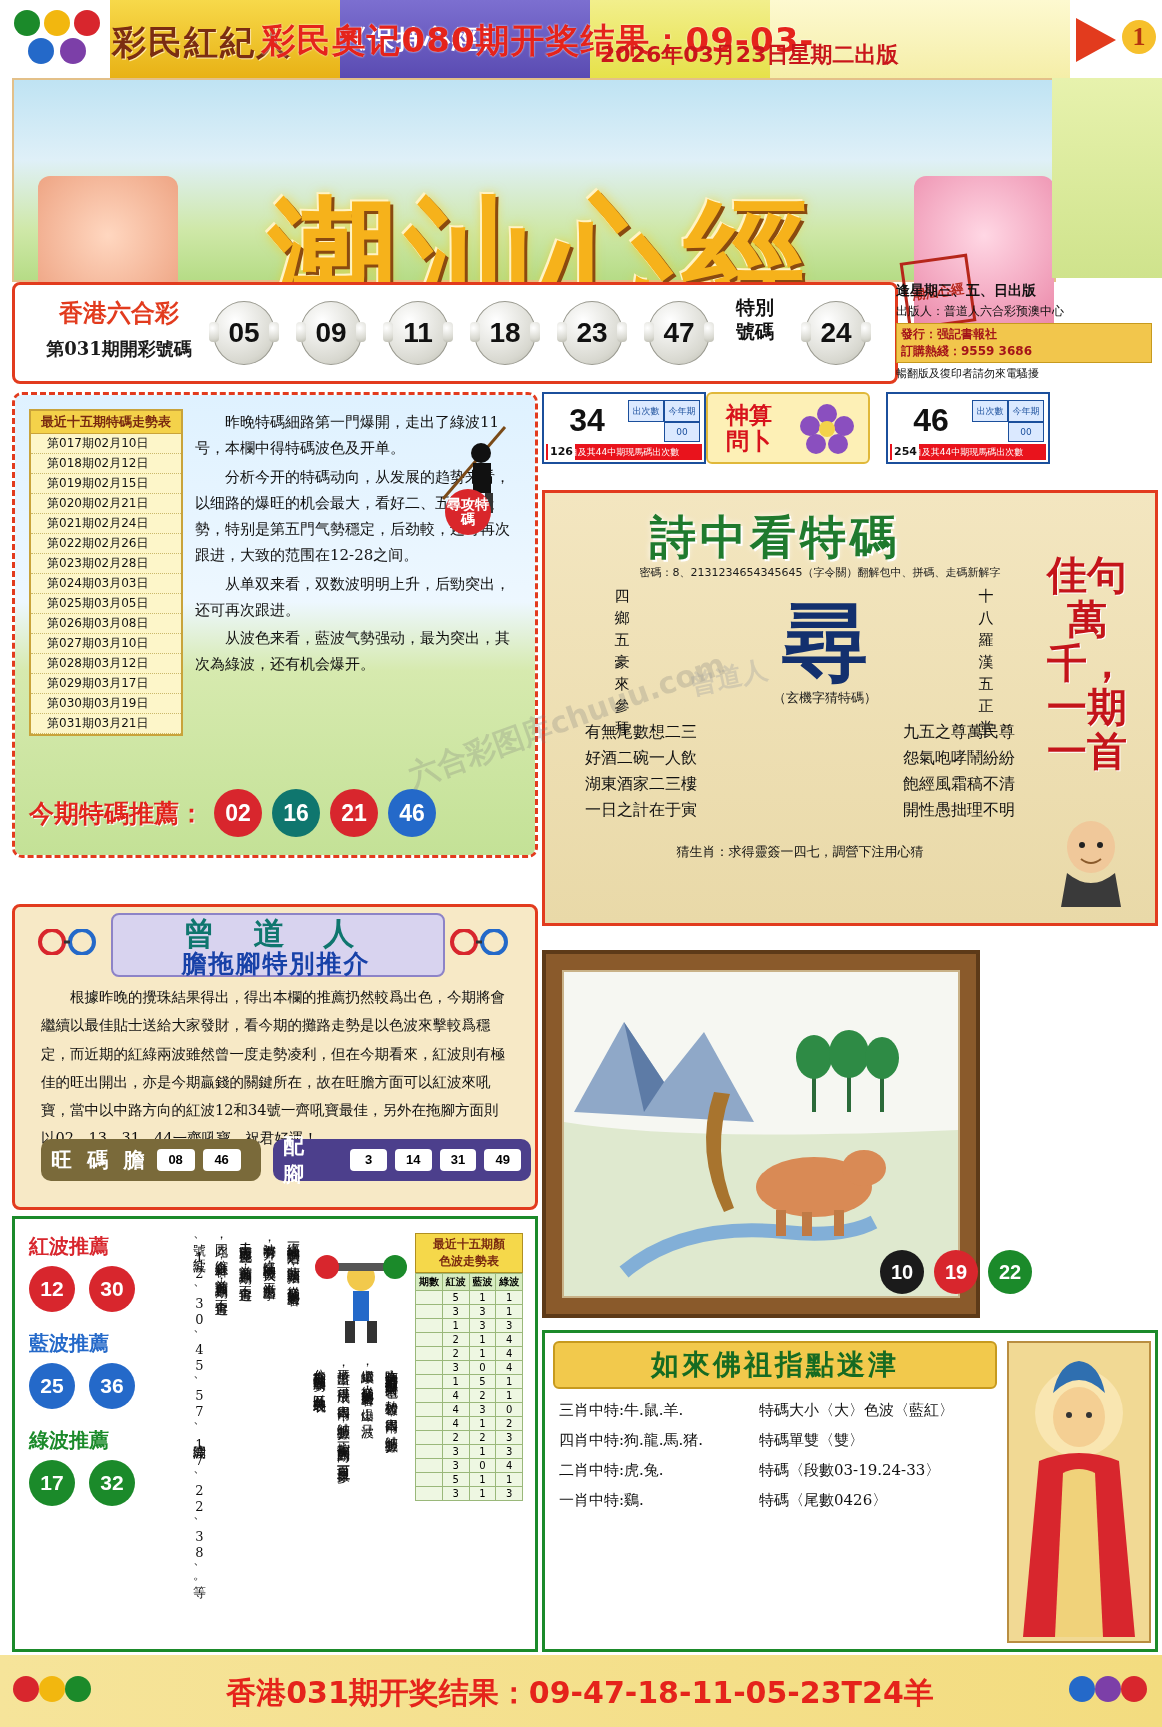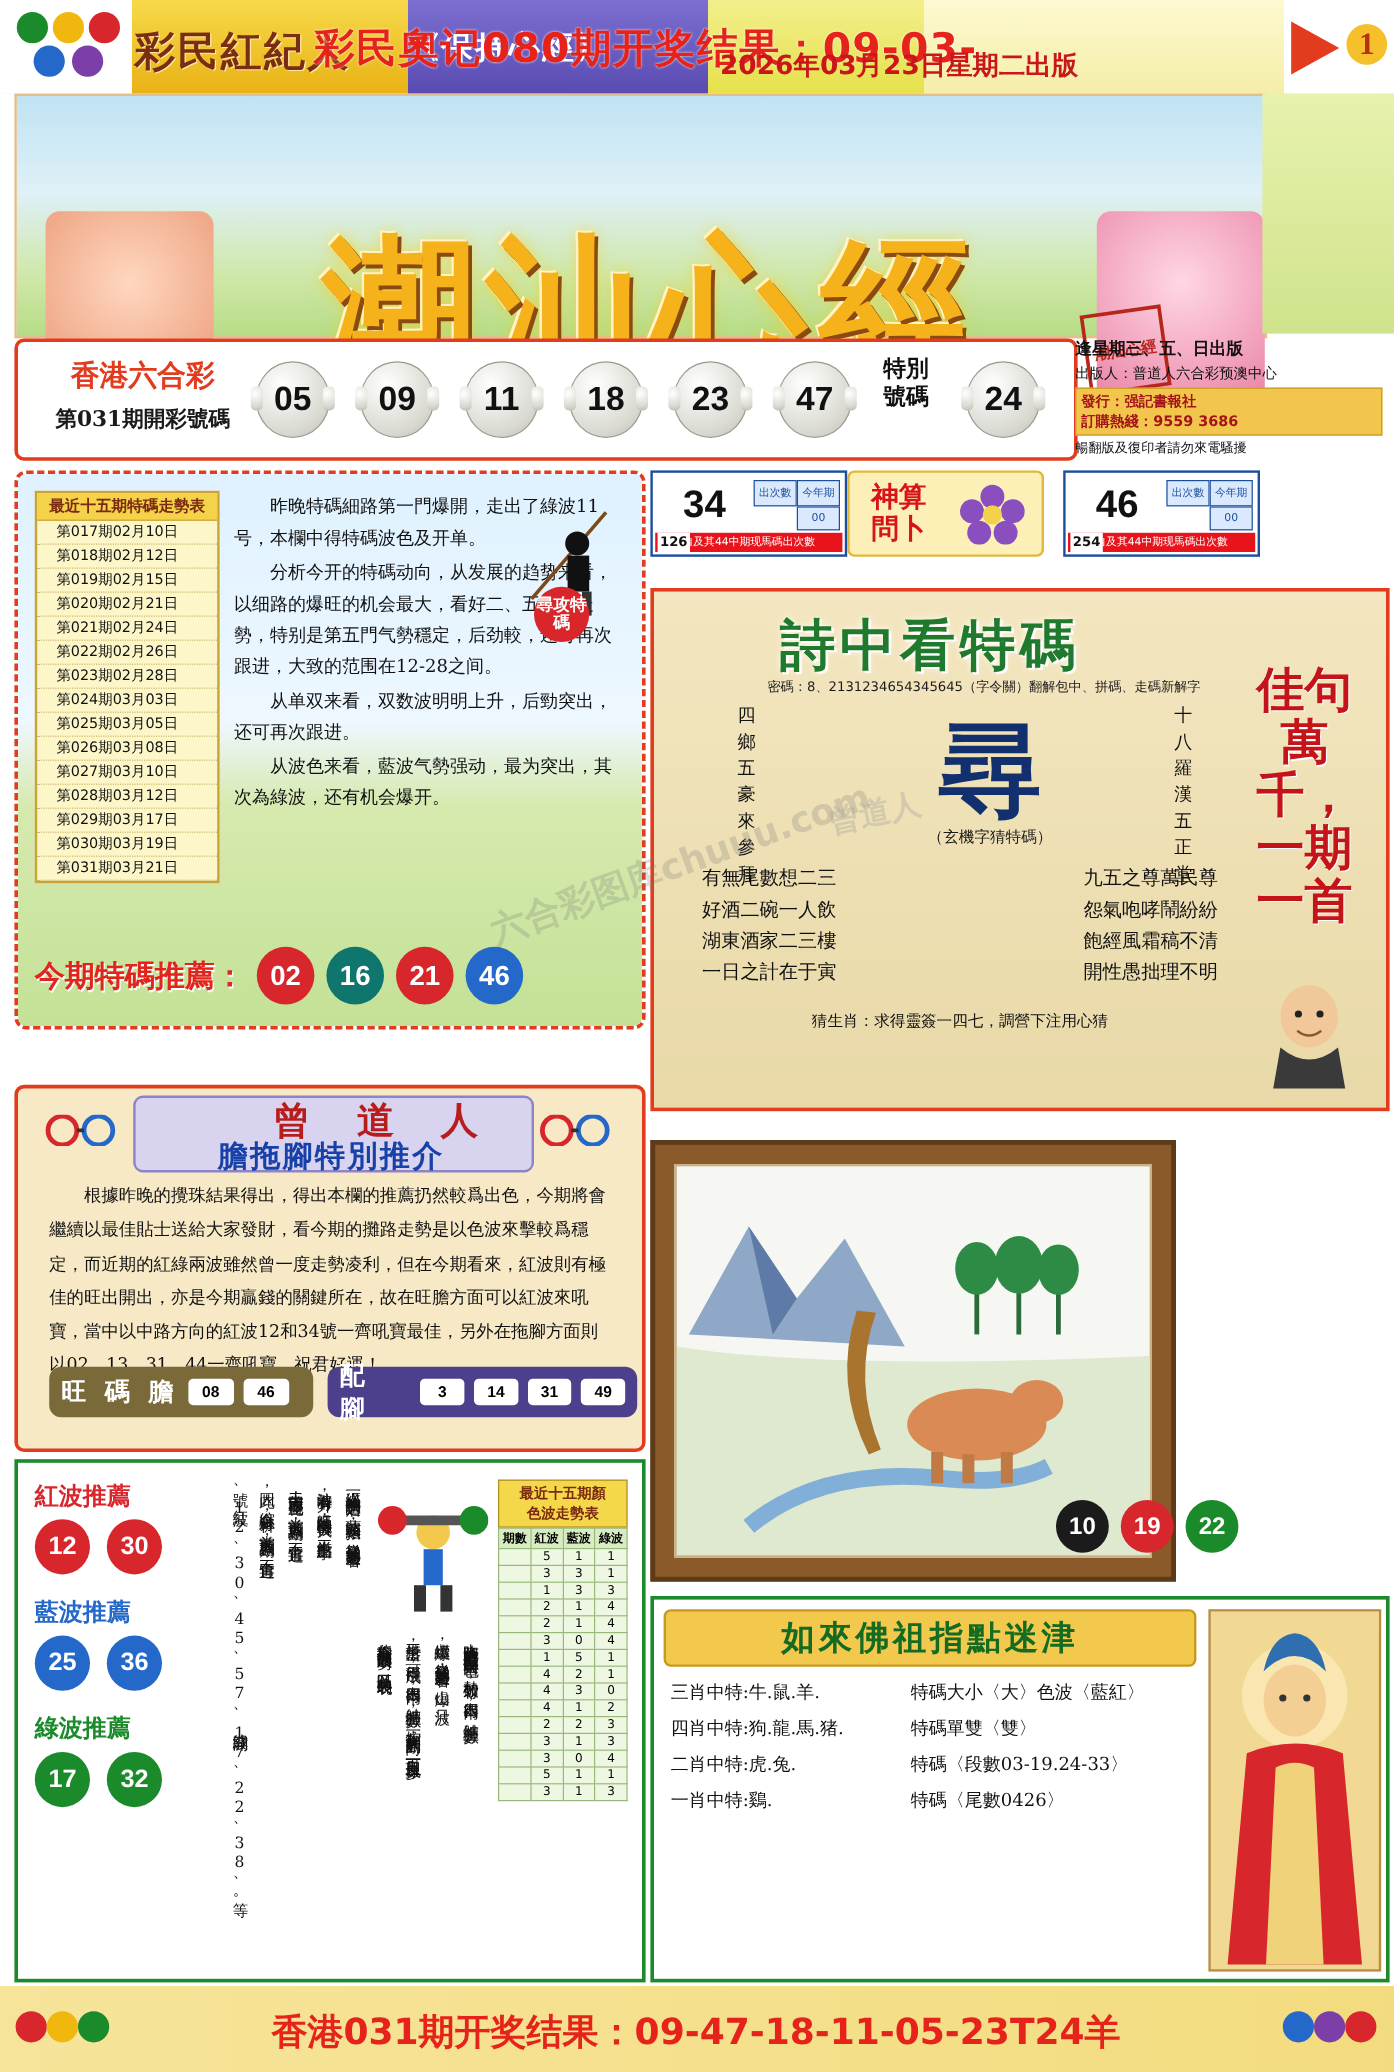--- a/index.html
+++ b/index.html
@@ -95,21 +95,21 @@
   .poem-lines{position:absolute;left:40px;top:226px;width:430px;display:flex;justify-content:space-between;}
   .poem-lines .col{font:16px/26px "DejaVu Serif",serif;color:#111;}
   .poem-foot{position:absolute;left:40px;top:348px;width:430px;text-align:center;font:13px/22px "DejaVu Serif",serif;color:#111;}
   .poem-side{position:absolute;left:494px;top:60px;width:96px;text-align:center;font:bold 40px/44px "DejaVu Serif",serif;color:#c4141a;
     text-shadow:1px 1px 0 #fff;}
   .poem-old{position:absolute;left:496px;top:320px;width:100px;height:96px;}
 
   
   .zdr{position:absolute;left:12px;top:904px;width:520px;height:300px;background:#f7e9c6;border:3px solid #e23b1e;border-radius:8px;overflow:hidden;}
   .zdr-band{position:absolute;left:96px;top:6px;width:330px;height:60px;background:#d8d3ef;border:2px solid #8d83c7;border-radius:8px;}
-  .zdr-t1{position:absolute;left:96px;top:6px;width:330px;text-align:center;font:bold 31px "DejaVu Serif",serif;color:#b91c1c;letter-spacing:14px;padding-left:44px;}
+  .zdr-t1{position:absolute;left:96px;top:6px;width:330px;text-align:center;font:bold 31px "DejaVu Serif",serif;color:#0f766e;letter-spacing:14px;}
   .zdr-t2{position:absolute;left:96px;top:40px;width:330px;text-align:center;font:bold 25px "DejaVu Serif",serif;color:#1741a8;letter-spacing:2px;}
   .glasses{position:absolute;top:22px;width:62px;height:26px;}
   .zdr-body{position:absolute;left:26px;top:76px;width:470px;font:14.5px/1.95 "DejaVu Serif",serif;color:#111;text-indent:2em;}
   .pill{position:absolute;top:232px;height:42px;border-radius:10px;display:flex;align-items:center;padding:0 10px;}
   .pill .lab{font:bold 21px "DejaVu Serif",serif;color:#fff;letter-spacing:4px;}
   .minib{width:38px;height:22px;border-radius:4px;background:#fff;margin-left:8px;font:bold 13px/22px "Liberation Sans",sans-serif;text-align:center;}
 
   
   .art{position:absolute;left:542px;top:950px;width:430px;height:360px;background:#8a5a2b;border:4px solid #5d3a18;}
   .art-in{position:absolute;left:16px;top:16px;width:394px;height:324px;background:#f2f3ef;border:2px solid #c9b288;overflow:hidden;}

